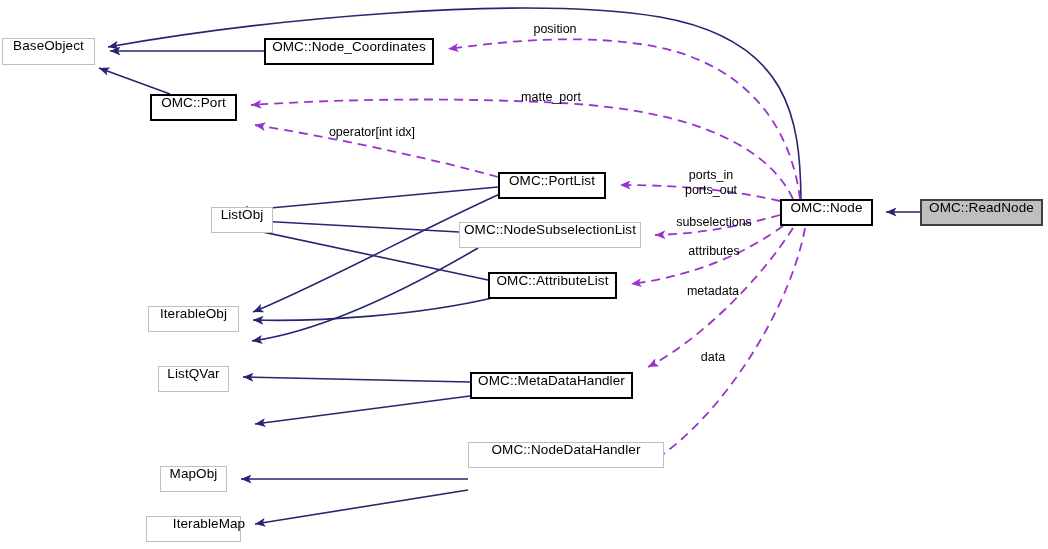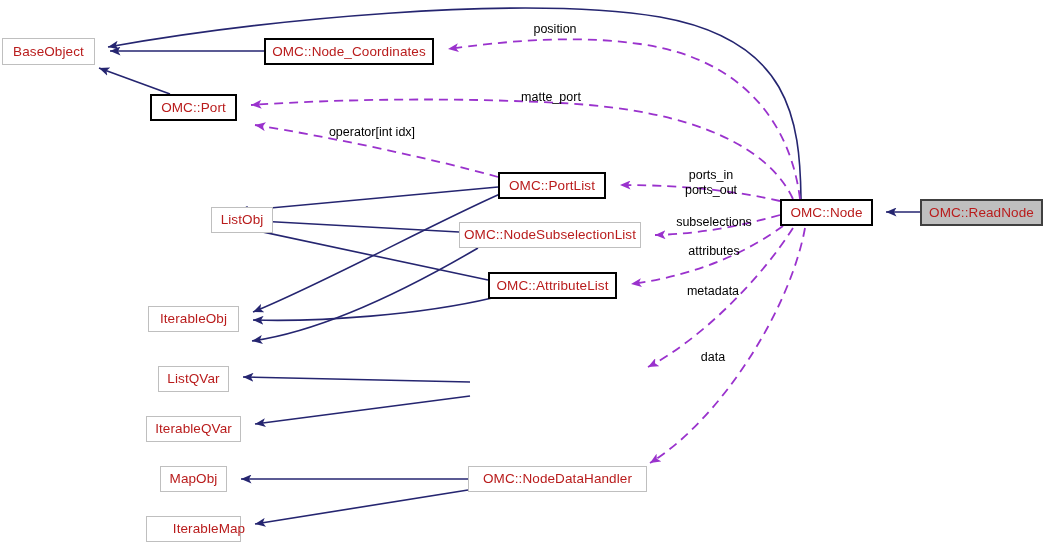--- a/index.html
+++ b/index.html
@@ -22,26 +22,25 @@
     position: absolute;
     left: 0;
     top: 0;
     width: 1048px;
     height: 549px;
   }
   .node-box {
     position: absolute;
     box-sizing: border-box;
     display: flex;
-    align-items: center;
     justify-content: center;
     background: #ffffff;
     font-size: 13.5px;
     line-height: 1;
-    color: #b91c1c;
+    color: #000000;
     white-space: nowrap;
     letter-spacing: 0.1px;
   }
   .node-box.thin {
     border: 1px solid #bfbfbf;
   }
   .node-box.thick {
     border: 2px solid #000000;
   }
   .node-box.filled {
@@ -153,30 +152,30 @@
   </div>
 
   <div class="node-box thin" style="left:148px;top:306px;width:91px;height:26px;">
     <span>IterableObj</span>
   </div>
 
   <div class="node-box thin" style="left:158px;top:366px;width:71px;height:26px;">
     <span>ListQVar</span>
   </div>
 
-
-  <div class="node-box thin" style="left:146px;top:416px;width:95px;height:26px;">
-    <span>IterableQVar</span>
-  </div>
+  <div class="node-box thick" style="left:470px;top:372px;width:163px;height:27px;">
+    <span>OMC::MetaDataHandler</span>
+  </div>
+
 
   <div class="node-box thin" style="left:160px;top:466px;width:67px;height:26px;">
     <span>MapObj</span>
   </div>
 
-  <div class="node-box thin" style="left:468px;top:466px;width:179px;height:26px;">
+  <div class="node-box thin" style="left:468px;top:442px;width:196px;height:26px;">
     <span>OMC::NodeDataHandler</span>
   </div>
 
   <div class="node-box thin" style="left:146px;top:516px;width:95px;height:26px;padding-left:31px;">
     <span>IterableMap</span>
   </div>
 
   <div class="node-box thick" style="left:780px;top:199px;width:93px;height:27px;">
     <span>OMC::Node</span>
   </div>

